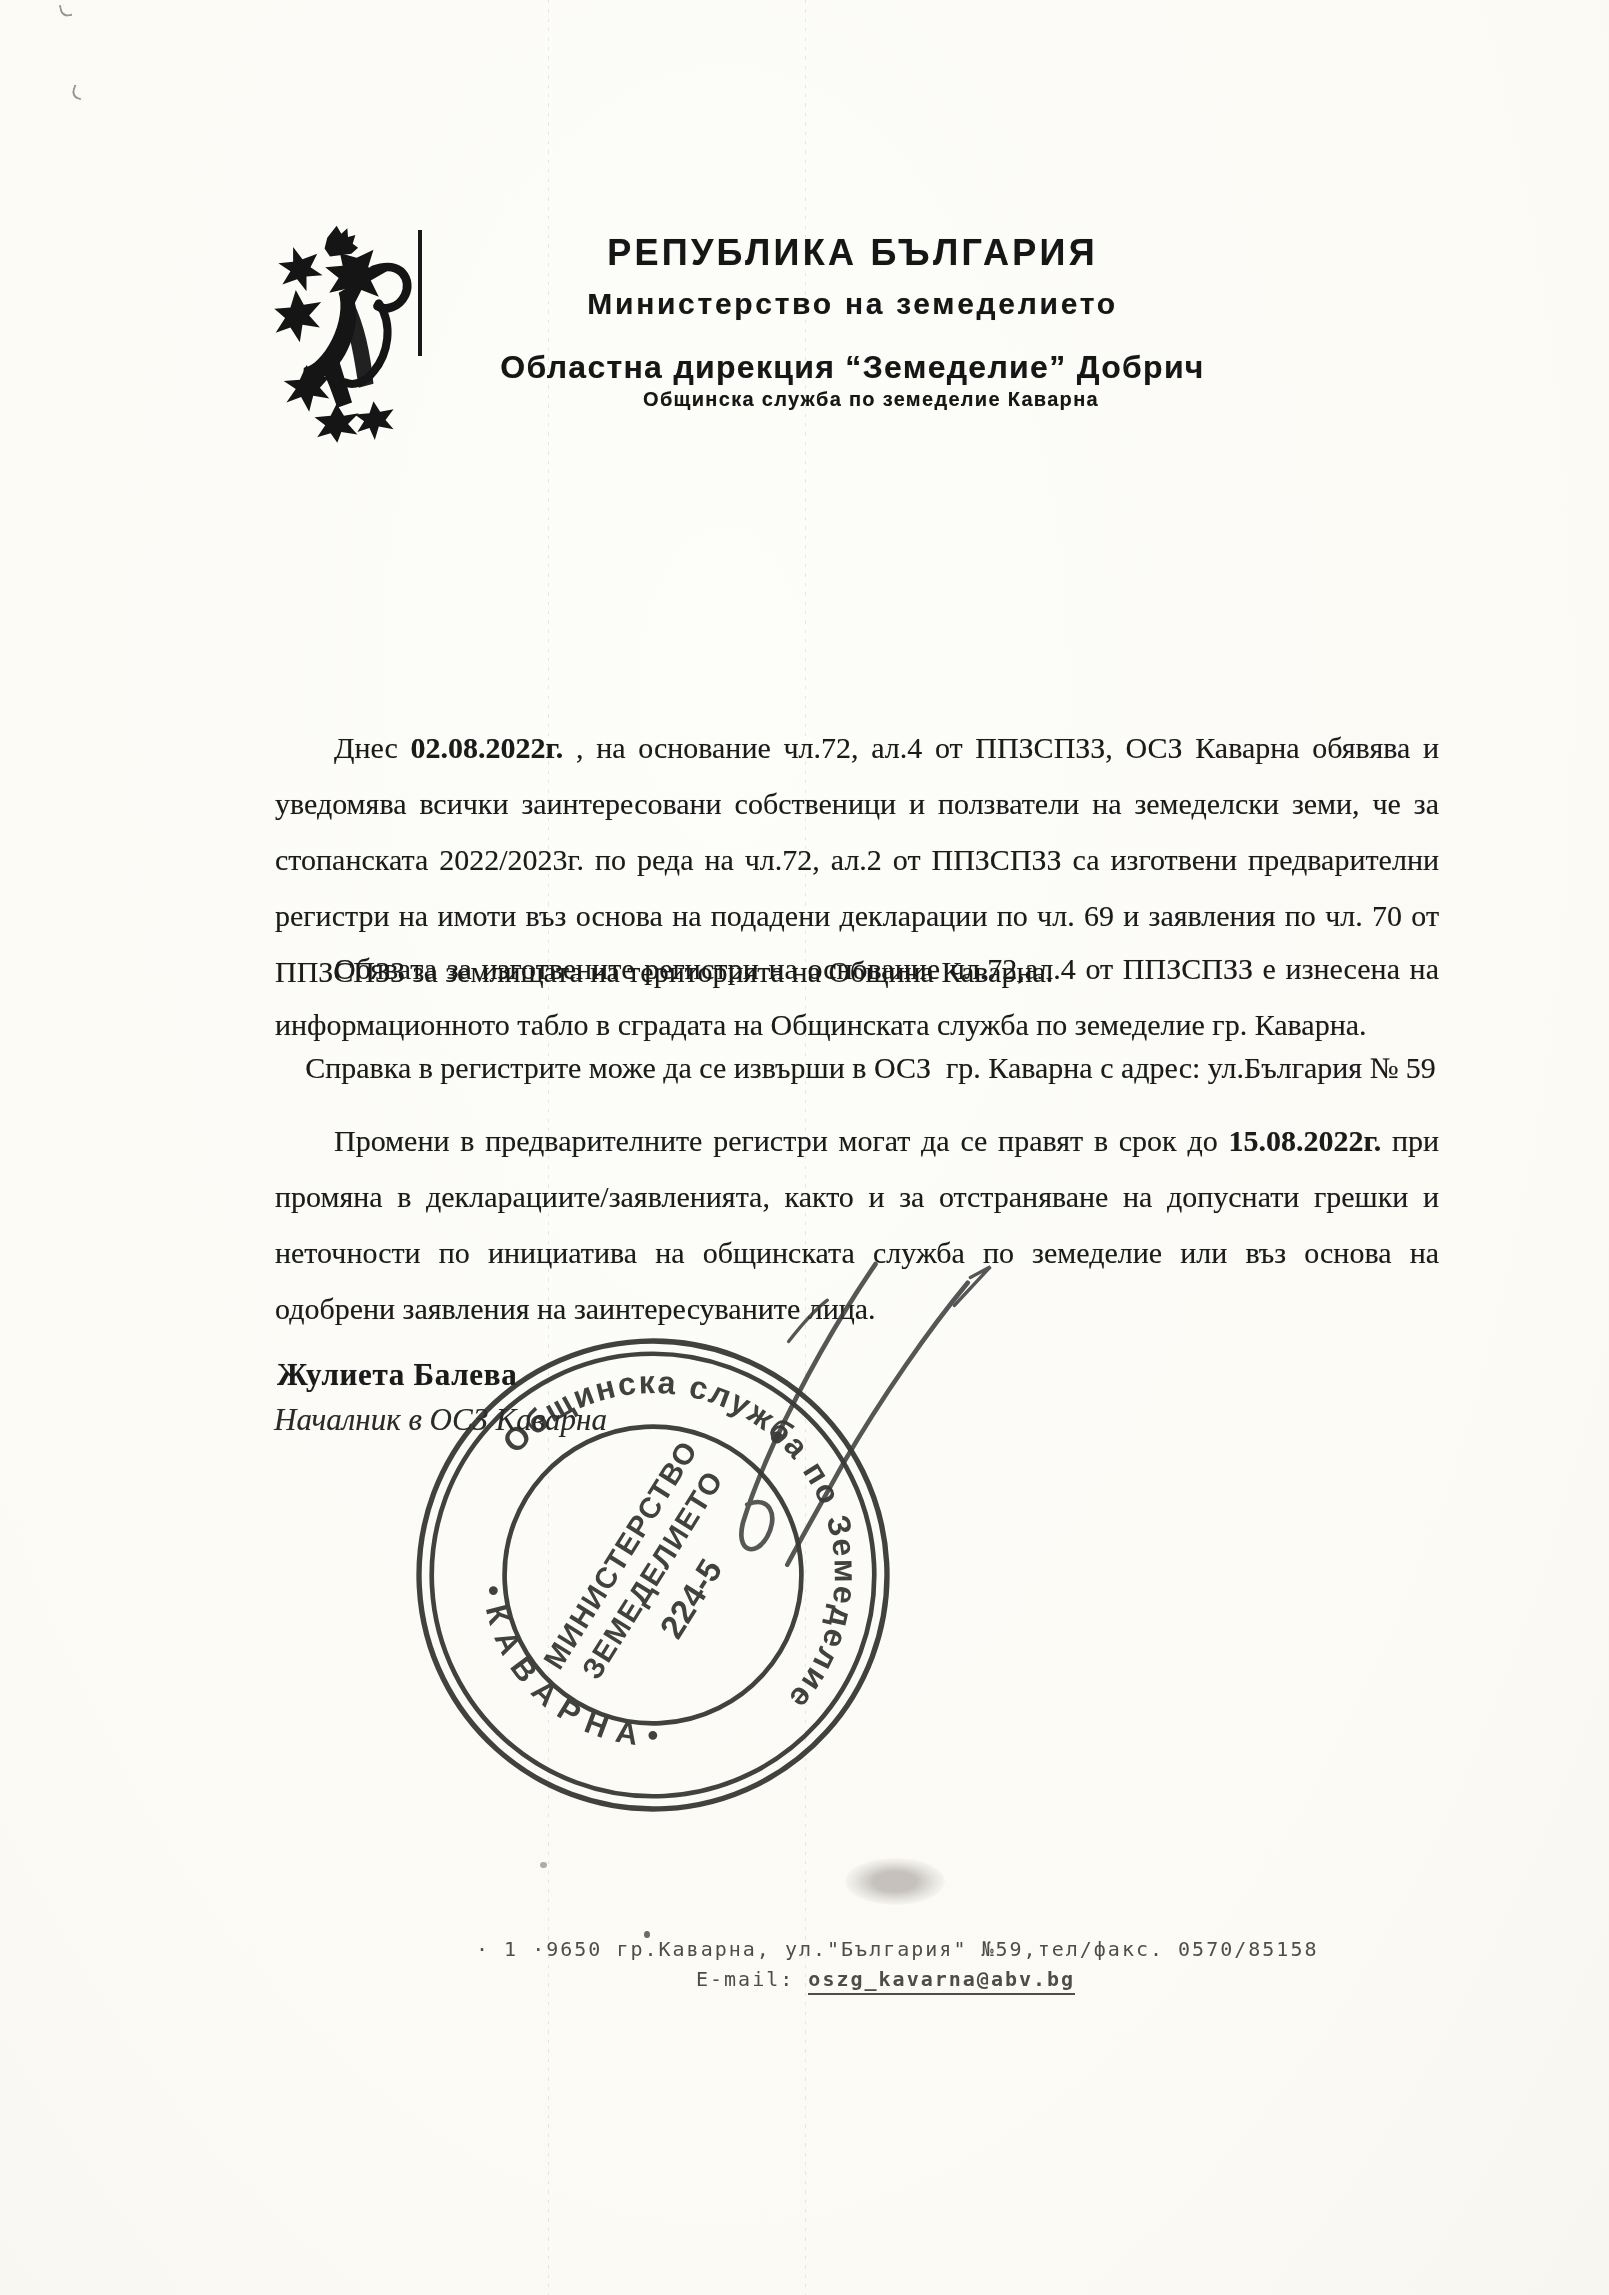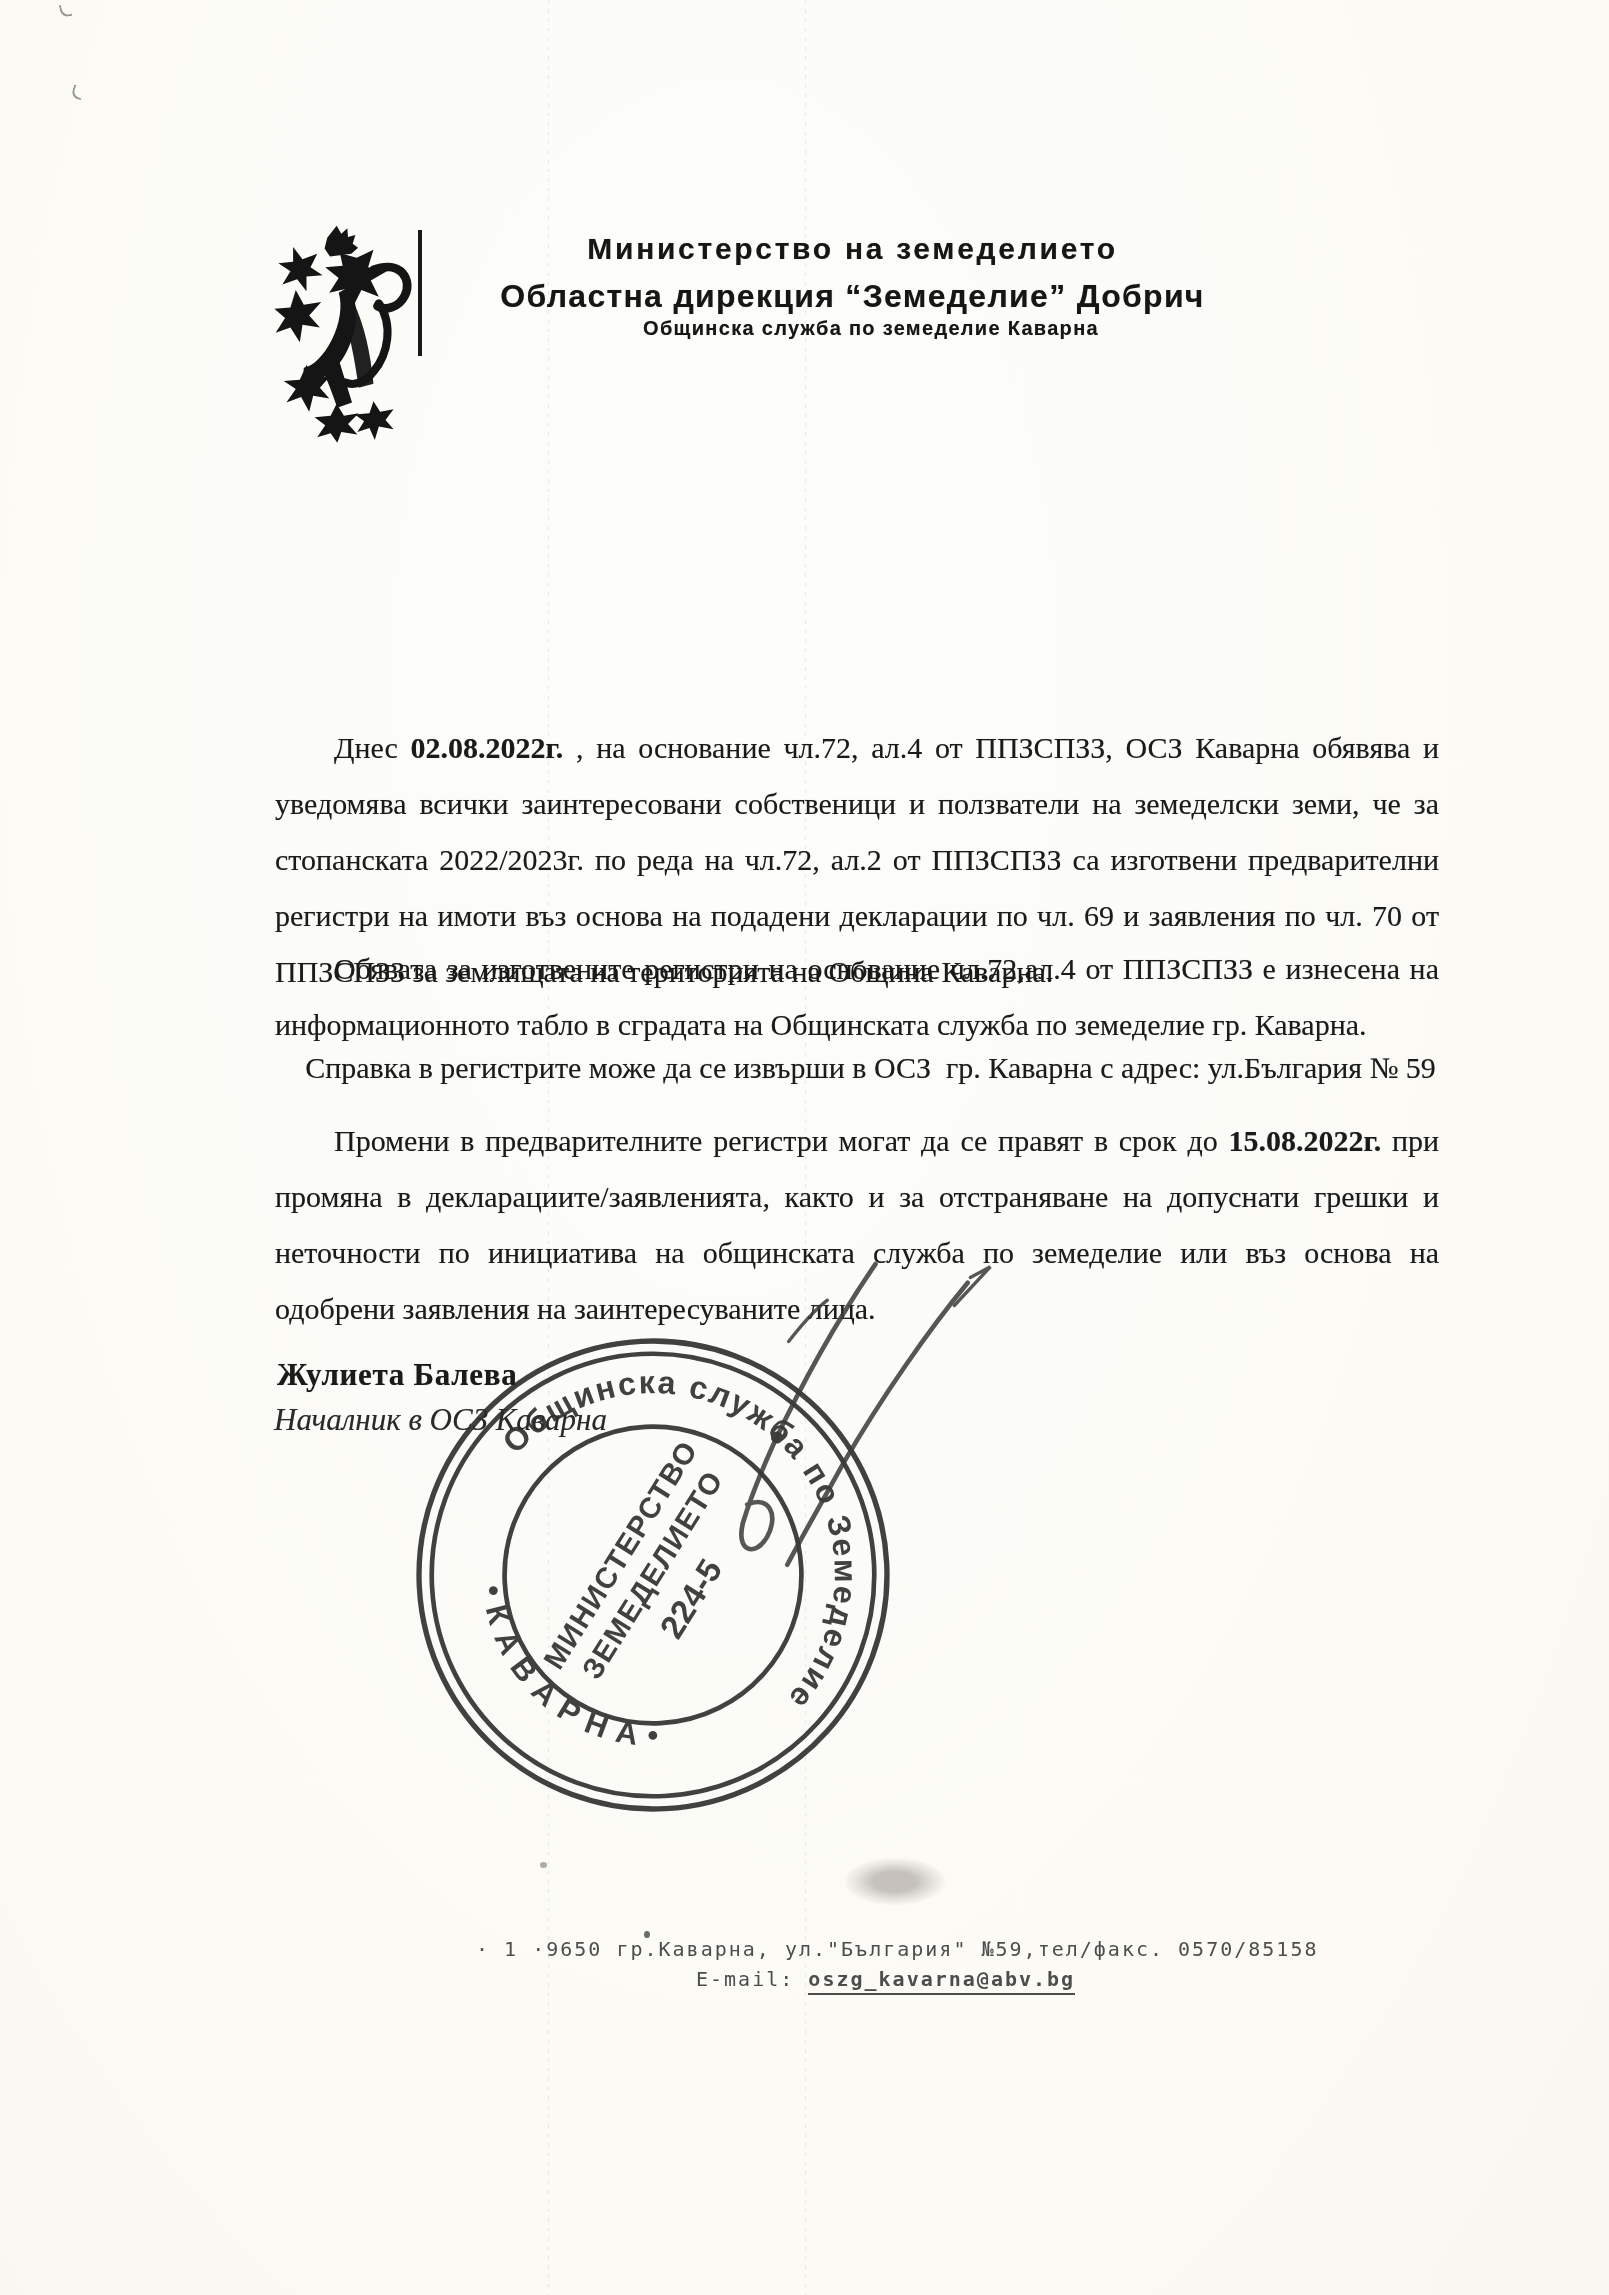--- a/index.html
+++ b/index.html
@@ -38,21 +38,21 @@
   .emblem{position:absolute;left:273px;top:223px;}
   .lh-divider{position:absolute;left:418px;top:230px;width:4px;height:126px;background:#181818;}
   .letterhead{
     position:absolute;left:428px;top:232px;width:849px;
     text-align:center;
     font-family:"Liberation Sans", sans-serif;
     font-weight:bold;color:#161616;
     text-shadow:0 0 0.7px rgba(20,20,20,.45);
   }
   .lh1{font-size:36px;letter-spacing:3.3px;margin-bottom:13.4px;}
-  .lh2{font-size:30px;letter-spacing:2.7px;margin-bottom:12px;}
+  .lh2{font-size:30px;letter-spacing:2.7px;margin-bottom:28px;}
   .lh3{font-size:32px;letter-spacing:1.3px;margin-bottom:2px;}
   .lh4{font-size:20px;letter-spacing:1.3px;padding-left:37px;}
 
   
   .title{
     position:absolute;top:520px;left:0;right:20px;text-align:center;
     font-size:60px;font-weight:bold;letter-spacing:20px;
     color:#141414;text-shadow:0 0 0.7px rgba(0,0,0,.5);
   }
 
@@ -137,20 +137,21 @@
 
       <g fill="none" stroke="#151515" stroke-linecap="round">
         <path d="M150 70 C192 54 208 86 197 108 C188 126 168 132 156 124" stroke-width="13"></path>
         <path d="M158 120 C180 152 172 196 150 222 C138 238 120 244 108 238" stroke-width="12"></path>
       </g>
     </svg>
 
     <div class="lh-divider"></div>
 
     <div class="letterhead">
+      <div class="lh1">РЕПУБЛИКА БЪЛГАРИЯ</div>
       <div class="lh2">Министерство на земеделието</div>
       <div class="lh3">Областна дирекция “Земеделие” Добрич</div>
       <div class="lh4">Общинска служба по земеделие Каварна</div>
     </div>
   </header>
 
 
   <main>
     <p class="para p1"><span>Днес </span><b>02.08.2022г.</b><span> , на основание чл.72, ал.4 от ППЗСПЗЗ, ОСЗ Каварна обявява и уведомява всички заинтересовани собственици и ползватели на земеделски земи, че за стопанската 2022/2023г. по реда на чл.72, ал.2 от ППЗСПЗЗ са изготвени предварителни регистри на имоти въз основа на подадени декларации по чл. 69 и заявления по чл. 70 от ППЗСПЗЗ за землищата на територията на Община Каварна.</span></p>
 

